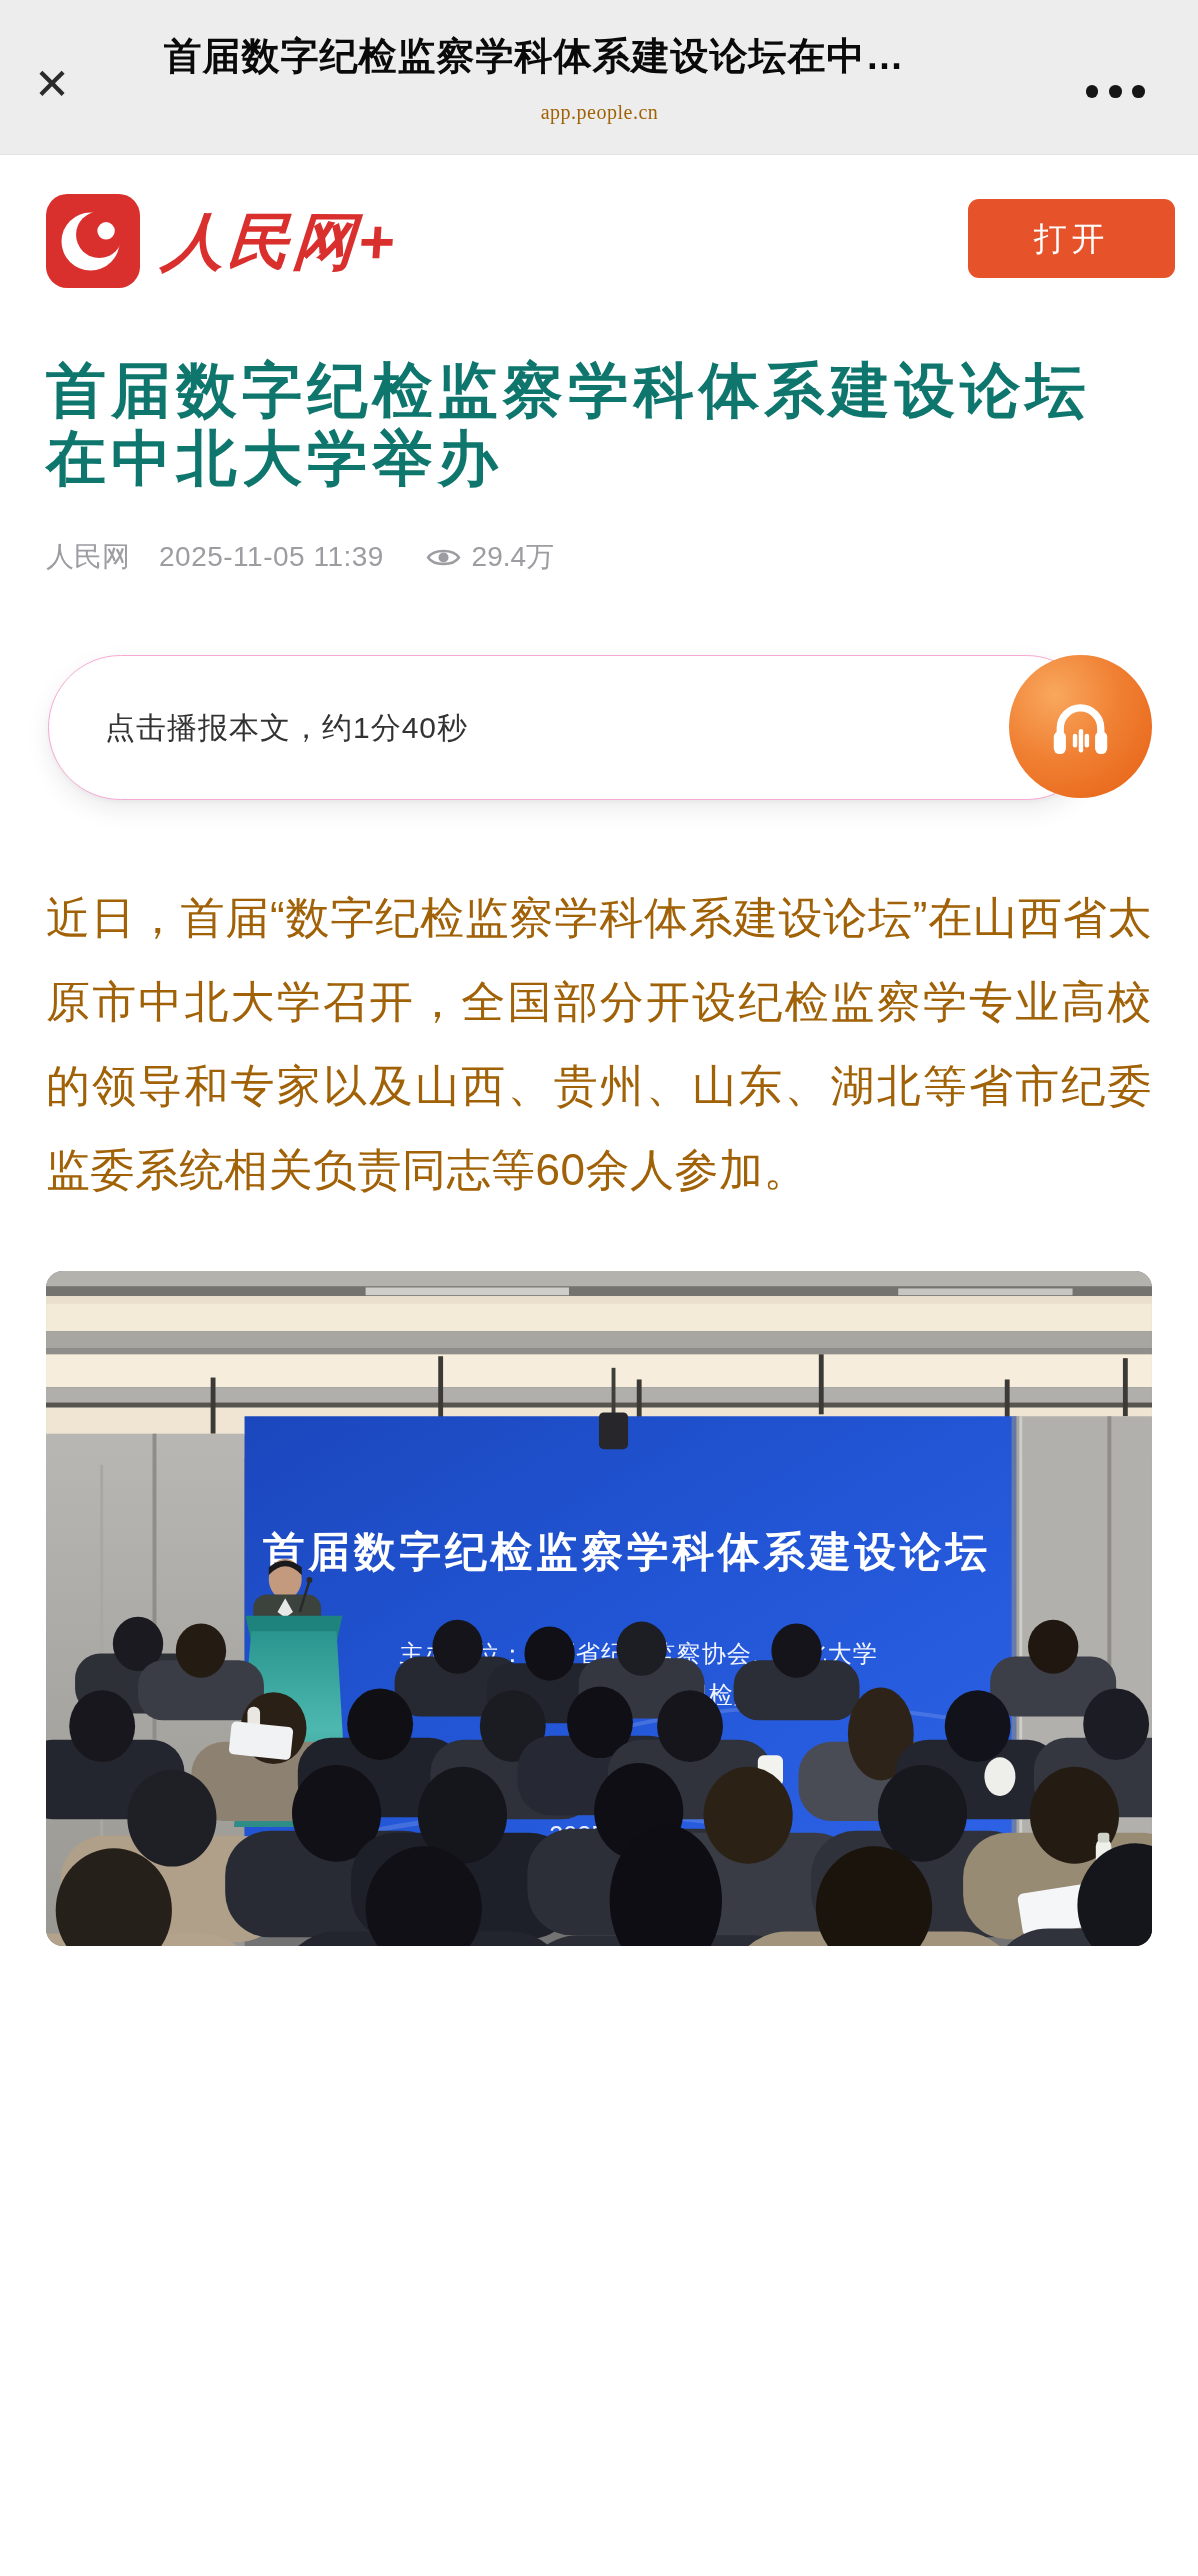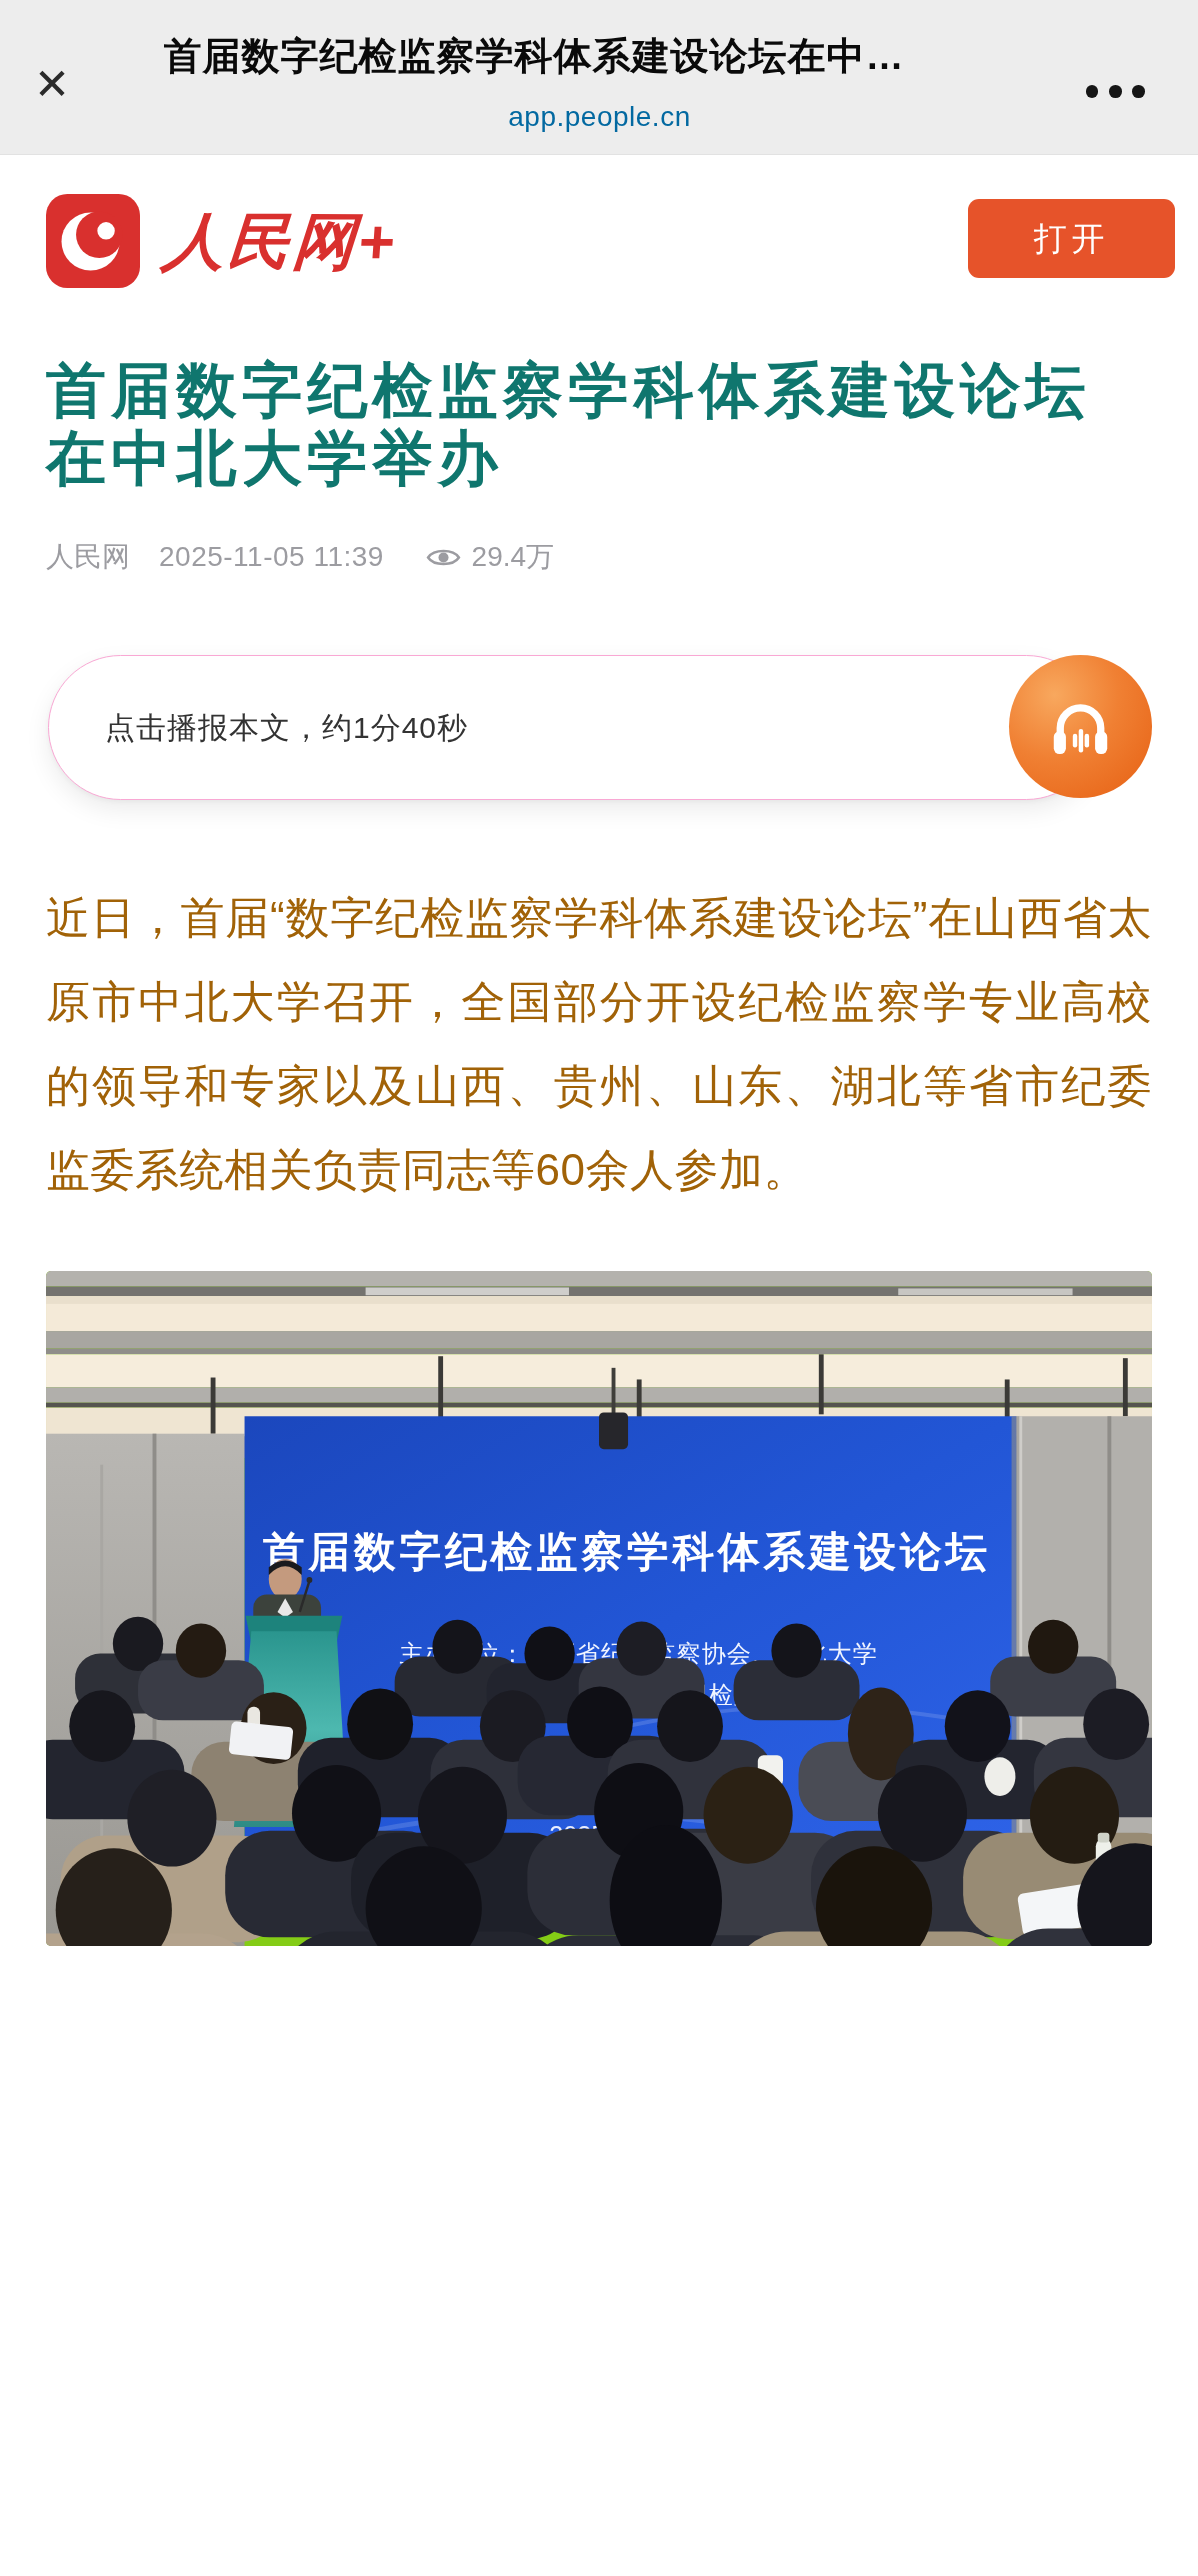--- a/index.html
+++ b/index.html
@@ -18,21 +18,21 @@
     font-size:43px; line-height:45px; color:#2b2b2b; text-align:center; font-weight:400;
     cursor:pointer;
   }
   .topbar .bar-title {
     position:absolute; left:50%; top:31px; transform:translateX(-50%);
     width:872px; text-align:left; white-space:nowrap; overflow:hidden;
     font-size:38px; font-weight:700; color:#0a0a0a; letter-spacing:1px;
   }
   .topbar .bar-url {
     position:absolute; left:50%; top:101px; transform:translateX(-50%);
-    font-size:28px; color:#0369a1; letter-spacing:0.5px;
+    font-size:20px; color:#a16207; letter-spacing:0.5px;font-family:Liberation Serif, serif;
   }
   .topbar .menu-btn {
     position:absolute; right:54px; top:85px; display:flex; gap:10.7px; cursor:pointer;
   }
   .topbar .menu-btn i {
     width:12.6px; height:12.6px; border-radius:50%; background:#161616; display:block;
   }
   
   .banner { position:relative; height:167px; background:#fff; }
   .banner .logo {
@@ -82,21 +82,21 @@
   
   .article p {
     margin:53px 46px 0; width:1106px;
     font-size:44px; line-height:84px; color:#a16207;
     text-align:justify; letter-spacing:0.5px;
   }
   .article p.first { margin-top:76px; }
   
   .photo {
     position:relative; margin:59px 46px 0; width:1106px; height:675px;
-    border-radius:5px; overflow:hidden; background:#84cc16; cursor:pointer;
+    border-radius:17px; overflow:hidden; background:#737373; cursor:pointer;
   }
 </style>
 </head>
 <body>
 
 <header class="topbar">
   <div class="close-btn">✕</div>
   <div class="bar-title">首届数字纪检监察学科体系建设论坛在中…</div>
   <div class="bar-url">app.people.cn</div>
   <div class="menu-btn">

